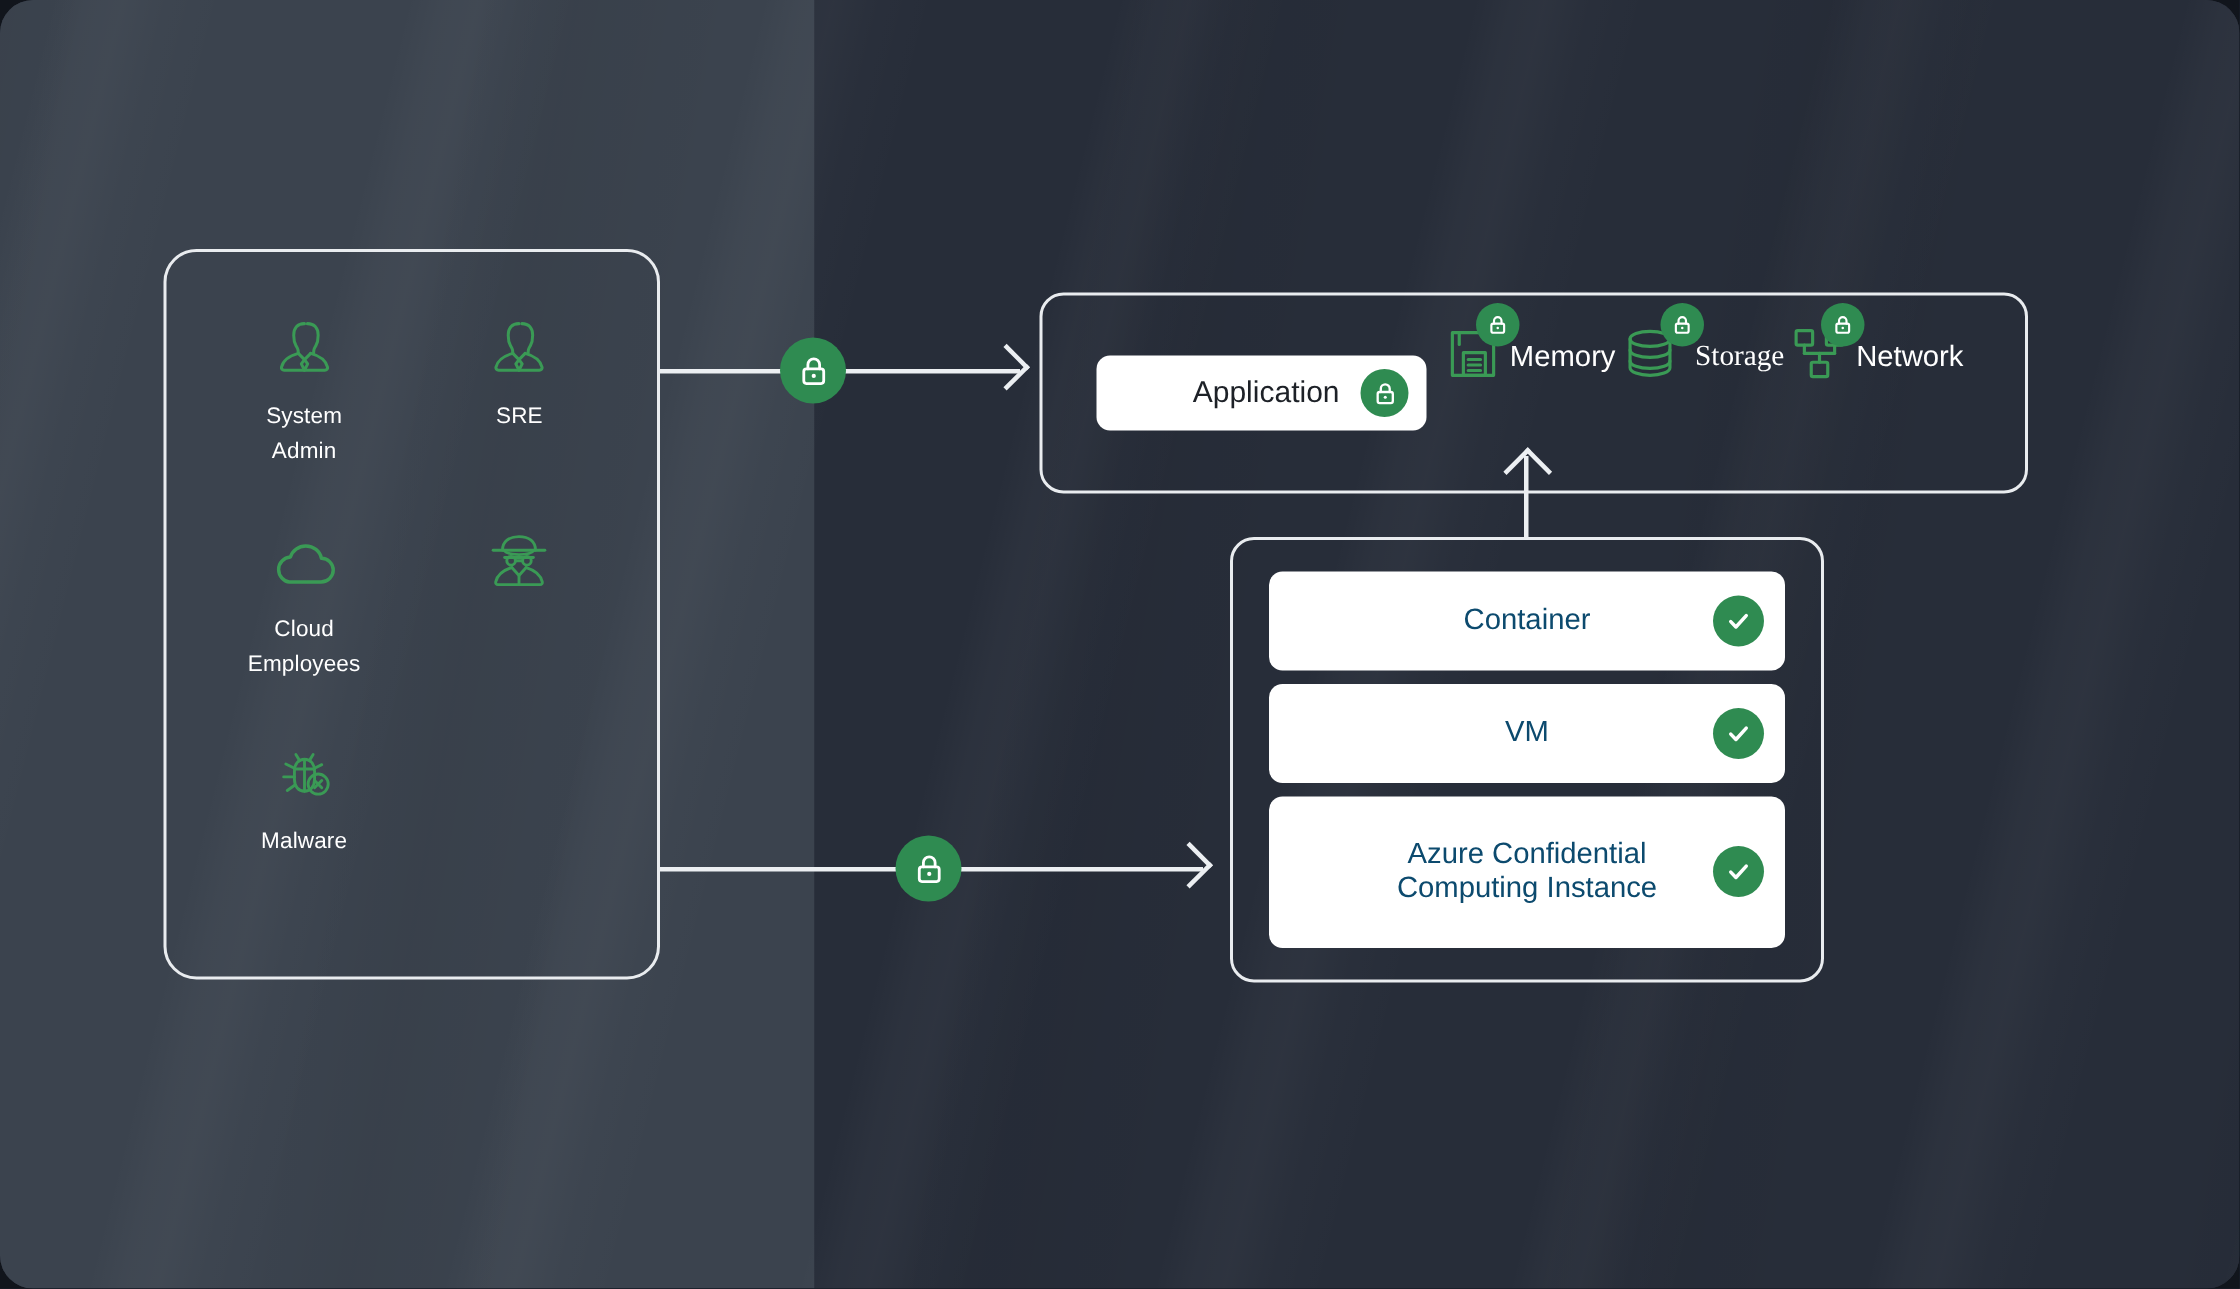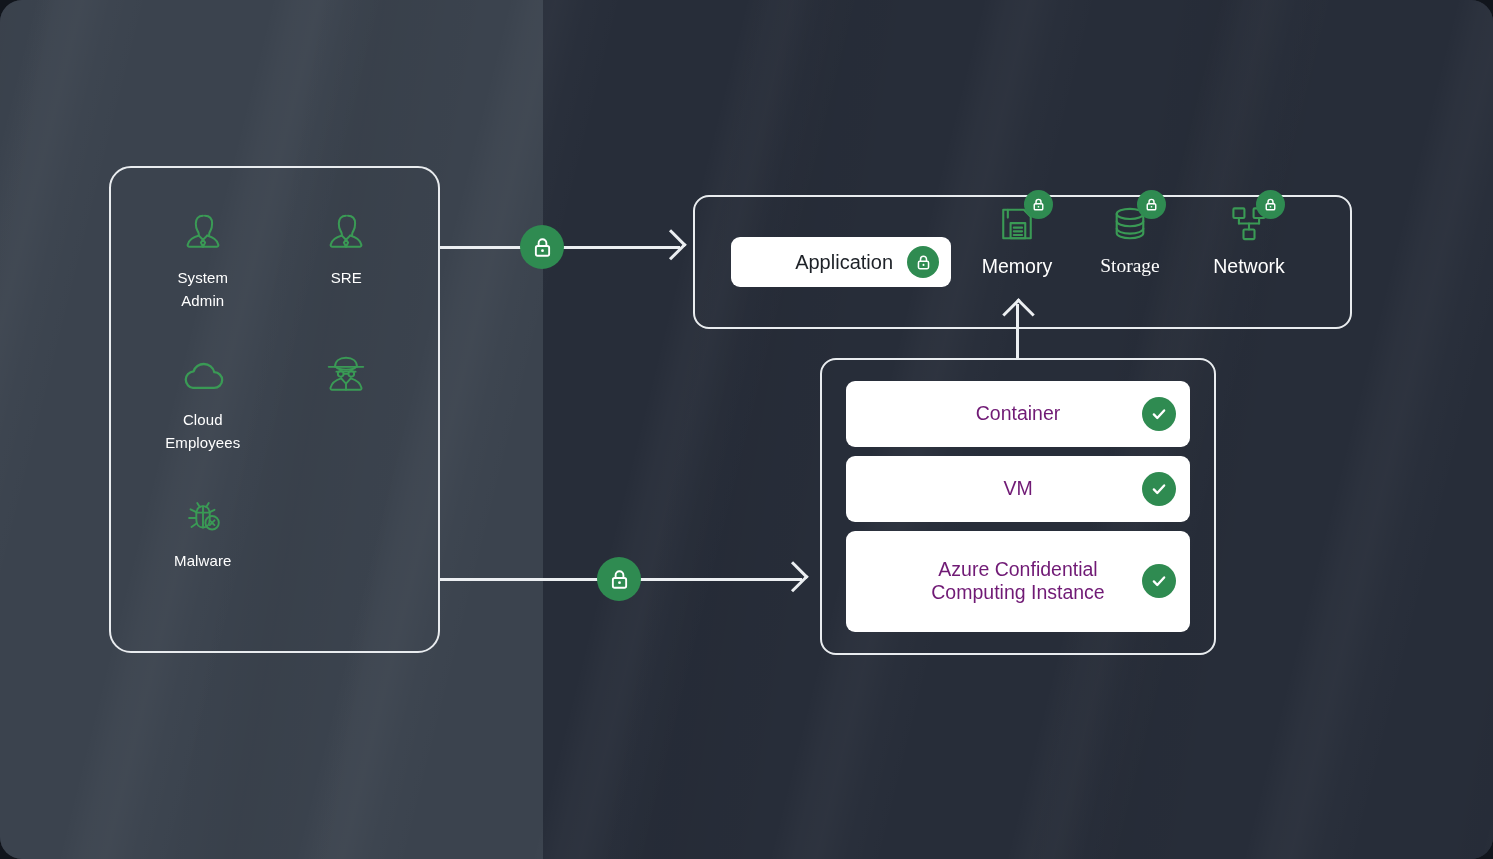--- a/index.html
+++ b/index.html
@@ -180,24 +180,24 @@
   .pill-lock {
     width: 32px; height: 32px;
     border-radius: 50%;
     background: #2f8b51;
     display: flex; align-items: center; justify-content: center;
     flex: 0 0 auto;
   }
 
   .res-item {
     position: absolute;
-    top: 0;
+    top: 12px;
     width: 120px;
     display: flex;
-    flex-direction: column;
+    flex-direction: row;
     align-items: center;
   }
   .res-icon-box {
     position: relative;
     width: 60px; height: 54px;
     display: flex; align-items: center; justify-content: center;
   }
   .res-badge {
     position: absolute;
     right: -6px; top: -7px;
@@ -232,21 +232,21 @@
     background: #ffffff;
     border-radius: 9px;
     display: flex;
     align-items: center;
     justify-content: center;
     flex: 1 1 auto;
     min-height: 0;
   }
   .stack-row.tall { flex: 1.28 1 auto; }
   .stack-label {
-    color: #701a75;
+    color: #0c4a6e;
     font-size: 19.5px;
     line-height: 23px;
     text-align: center;
     padding: 0 56px;
   }
   .check-badge {
     position: absolute;
     right: 14px; top: 50%;
     margin-top: -17px;
     width: 34px; height: 34px;

